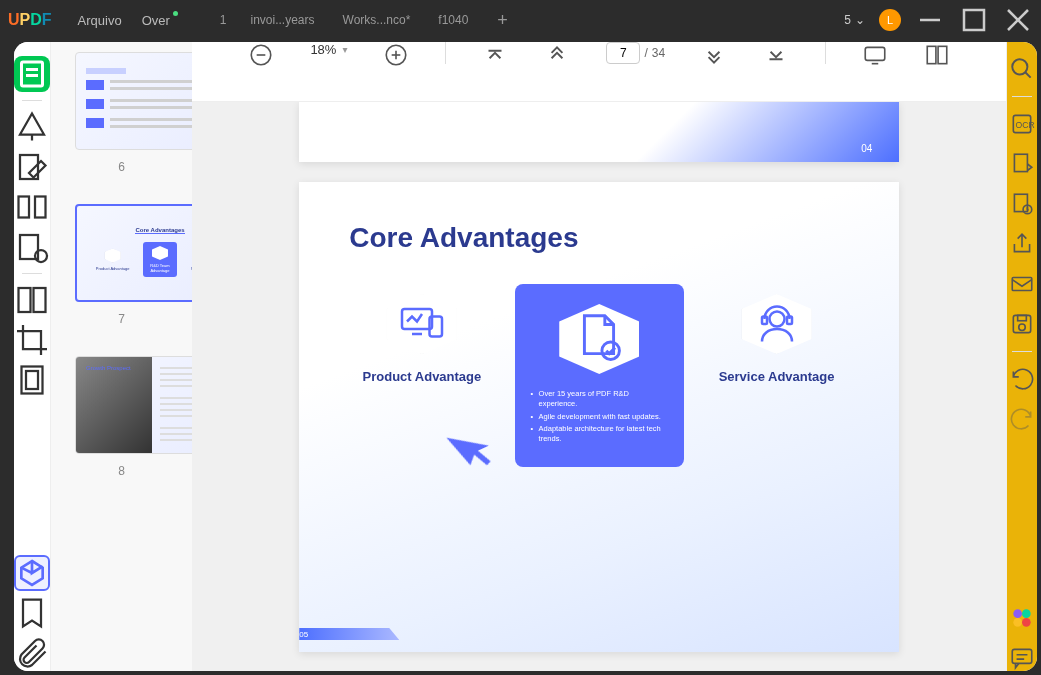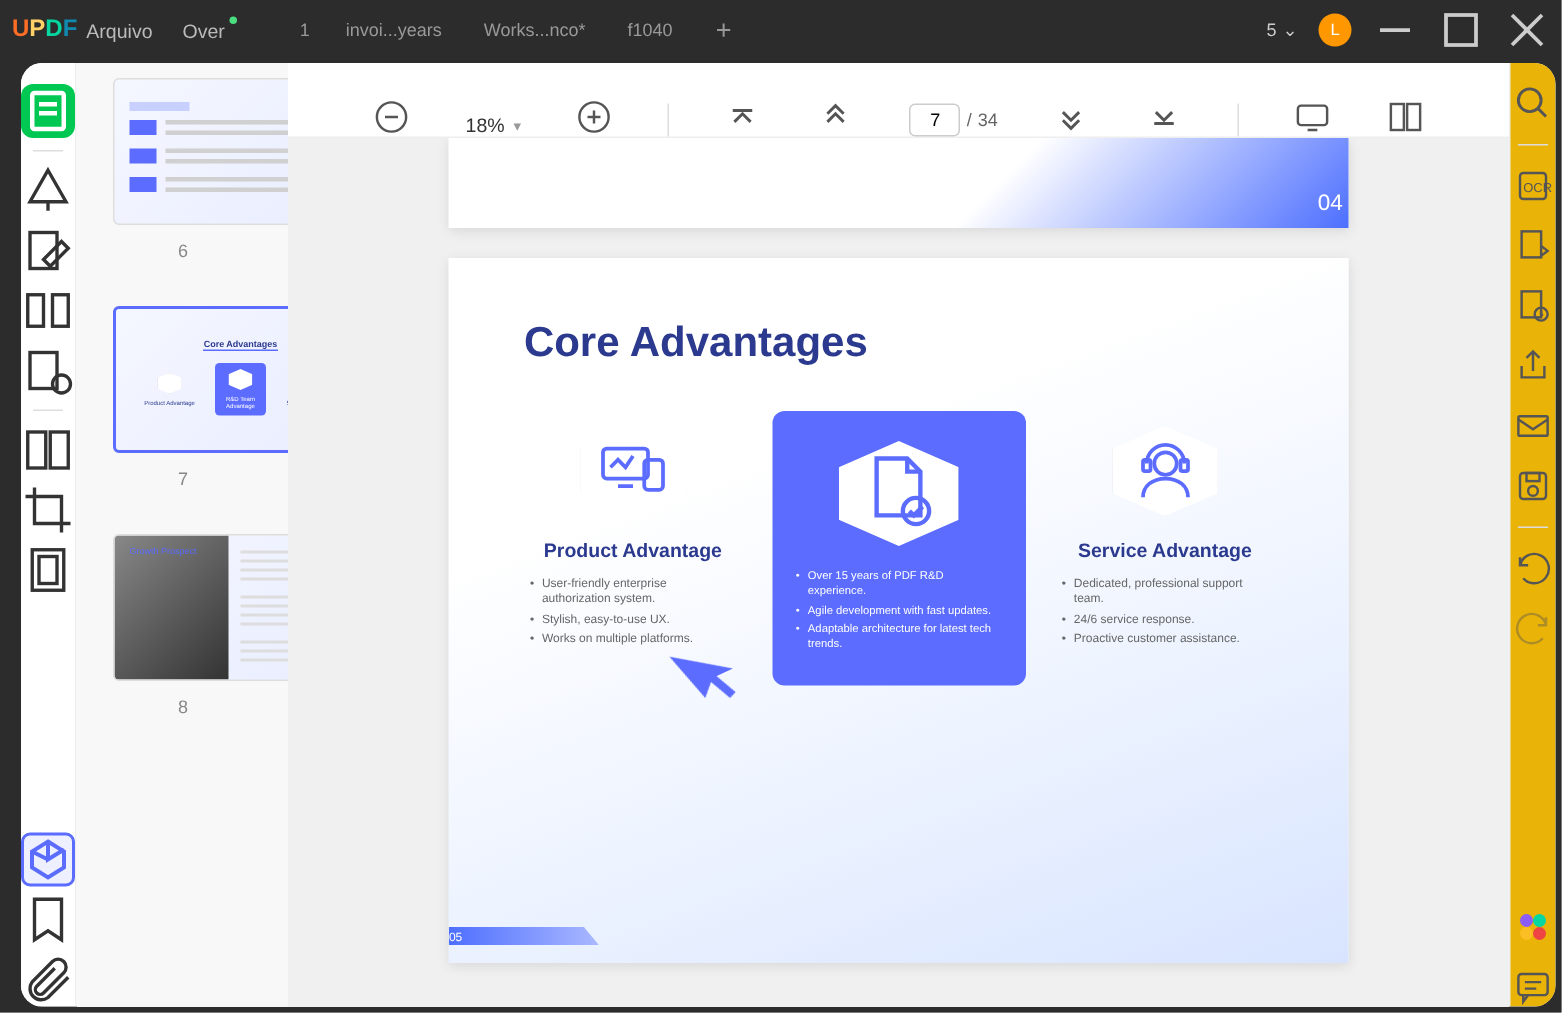--- a/index.html
+++ b/index.html
@@ -1,18 +1,18 @@
 <!DOCTYPE html>
 <html><head>
 <meta charset="utf-8">
 <style>
 * { margin: 0; padding: 0; box-sizing: border-box; }
 body { font-family: -apple-system, BlinkMacSystemFont, "Segoe UI", Arial, sans-serif; background: #2c2c2c; width: 1041px; height: 675px; overflow: hidden; }
 .titlebar { height: 40px; background: #2c2c2c; display: flex; align-items: center; color: #bbb; font-size: 13px; padding: 0 8px; }
-.logo { font-weight: bold; font-size: 16px; margin-right: 6px; }
+.logo { font-weight: bold; font-size: 16px; margin-right: 26px; }
 .logo .u { color: #fc6d26; } .logo .p { color: #ffd166; } .logo .d { color: #06d6a0; } .logo .f { color: #118ab2; }
 .menu-item { margin-right: 20px; cursor: pointer; }
 .menu-item.help { position: relative; }
 .menu-item.help::after { content: ''; position: absolute; top: -2px; right: -8px; width: 5px; height: 5px; background: #4ade80; border-radius: 50%; }
 .tabs { display: flex; margin-left: 20px; flex: 1; align-items: center; }
 .tab { padding: 8px 14px; display: flex; align-items: center; gap: 8px; cursor: pointer; color: #999; border-radius: 6px 6px 0 0; font-size: 12px; position: relative; }
 .tab.num { padding: 8px 10px; }
 .tab.active { background: #4a4a4a; color: #fff; }
 .tab-close { color: #999; font-size: 14px; }
 .tab-add { width: 24px; height: 24px; display: flex; align-items: center; justify-content: center; color: #999; cursor: pointer; font-size: 18px; margin-left: 8px; }
@@ -31,32 +31,32 @@
 .rail-divider { width: 20px; height: 1px; background: #ddd; margin: 4px 0; }
 .rail-spacer { flex: 1; }
 
 .thumbnails { width: 220px; background: #f8f8f8; overflow-y: auto; padding: 10px 24px; }
 .thumb-wrap { margin-bottom: 30px; text-align: center; }
 .thumb { width: 170px; height: 98px; background: linear-gradient(135deg, #f5f7ff, #e8ecff); border: 1px solid #ddd; border-radius: 4px; margin: 0 auto 10px; position: relative; overflow: hidden; }
 .thumb.selected { border: 2px solid #5b6cff; }
 .thumb-num { color: #888; font-size: 12px; }
 .arrow-annotation { position: absolute; left: 258px; top: 380px; color: #5b6cff; font-size: 40px; transform: rotate(-25deg); z-index: 10; }
 
-.toolbar { height: 50px; border-bottom: 1px solid #eee; display: flex; align-items: flex-end; padding: 0 20px; gap: 36px; background: #fff; }
+.toolbar { height: 60px; border-bottom: 1px solid #eee; display: flex; align-items: flex-start; padding: 0 20px; gap: 36px; background: #fff; }
 .tb-icon { width: 26px; height: 26px; display: flex; align-items: center; justify-content: center; cursor: pointer; color: #555; }
 .tb-sep { width: 1px; height: 22px; background: #ddd; }
 .zoom-val { font-size: 13px; color: #333; display: flex; align-items: center; gap: 6px; }
 .zoom-caret { font-size: 10px; color: #999; }
 .page-input { border: 1px solid #ccc; border-radius: 4px; padding: 3px 6px; font-size: 12px; width: 34px; text-align: center; }
 .page-info { font-size: 12px; color: #666; display: flex; align-items: center; gap: 4px; }
 
 .canvas { flex: 1; background: #f0f0f0; overflow: auto; padding: 0 20px 20px; position: relative; }
 .page { background: #fff; margin: 0 auto 20px; box-shadow: 0 2px 8px rgba(0,0,0,0.1); }
 .page.partial { height: 60px; width: 600px; background: linear-gradient(135deg, #fff 60%, #4d6fff); position: relative; }
-.page.partial .pn { position: absolute; right: 4px; bottom: 8px; color: #fff; font-size: 15px; }
+.page.partial .pn { position: absolute; right: 27px; bottom: 8px; color: #fff; font-size: 10px; }
 .page.full { width: 600px; height: 470px; background: linear-gradient(160deg, #fff 30%, #eaf1ff 70%, #d8e4ff); padding: 40px 50px; position: relative; }
 .slide-title { font-size: 28px; font-weight: 700; color: #2b3a8f; margin-bottom: 40px; }
 .adv-row { display: flex; justify-content: space-between; align-items: flex-start; gap: 20px; }
 .adv-card { text-align: center; flex: 1; }
 .adv-card.center { background: #5b6cff; border-radius: 8px; padding: 20px 12px; margin-top: -10px; }
 .hexagon { width: 70px; height: 60px; background: #fff; margin: 0 auto 15px; clip-path: polygon(50% 0%, 100% 25%, 100% 75%, 50% 100%, 0% 75%, 0% 25%); display: flex; align-items: center; justify-content: center; box-shadow: 0 4px 12px rgba(0,0,0,0.1); }
 .adv-card.center .hexagon { width: 80px; height: 70px; }
 .adv-title { font-size: 13px; font-weight: 600; color: #2b3a8f; margin-bottom: 10px; }
 .adv-card.center .adv-title { color: #fff; }
 .adv-list { list-style: none; text-align: left; font-size: 8px; color: #666; padding: 0 4px; }
@@ -360,25 +360,20 @@
             <div class="adv-card">
               <div class="hexagon">
                   <svg viewBox="0 0 48 48" width="36" height="36" stroke="#5b6cff" fill="none" stroke-width="2">
                     <rect x="8" y="12" width="24" height="16" rx="2"></rect>
                     <line x1="16" y1="32" x2="24" y2="32"></line>
                     <path d="M12 22l4-4 4 4 4-6"></path>
                     <rect x="30" y="18" width="10" height="16" rx="2"></rect>
                   </svg>
                 </div>
               <div class="adv-title">Product Advantage</div>
-              <ul class="adv-list">
-                <li>User-friendly enterprise authorization system.</li>
-                <li>Stylish, easy-to-use UX.</li>
-                <li>Works on multiple platforms.</li>
-              </ul>
             </div>
             <div class="adv-card center">
               <div class="hexagon">
                   <svg viewBox="0 0 48 48" width="40" height="40" stroke="#5b6cff" fill="none" stroke-width="2">
                     <path d="M14 8h14l6 6v20H14z"></path>
                     <path d="M28 8v6h6"></path>
                     <circle cx="32" cy="32" r="6"></circle>
                     <path d="M29 32l2 2 4-4"></path>
                   </svg>
                 </div>
@@ -392,25 +387,20 @@
               <div class="hexagon">
                   <svg viewBox="0 0 48 48" width="36" height="36" stroke="#5b6cff" fill="none" stroke-width="2">
                     <circle cx="24" cy="20" r="6"></circle>
                     <path d="M12 38c0-6 5-10 12-10s12 4 12 10"></path>
                     <path d="M14 20a10 10 0 0120 0"></path>
                     <rect x="12" y="18" width="4" height="6" rx="1"></rect>
                     <rect x="32" y="18" width="4" height="6" rx="1"></rect>
                   </svg>
                 </div>
               <div class="adv-title">Service Advantage</div>
-              <ul class="adv-list">
-                <li>Dedicated, professional support team.</li>
-                <li>24/6 service response.</li>
-                <li>Proactive customer assistance.</li>
-              </ul>
             </div>
           </div>
           <div class="page-footer">05</div>
         </div>
       </div>
 
       <div class="arrow-annotation">
         <svg viewBox="0 0 50 50" width="50" height="50" fill="#5b6cff">
             <path d="M5 5 L40 30 L28 30 L35 45 L30 47 L23 32 L15 40 Z"></path>
           </svg>

